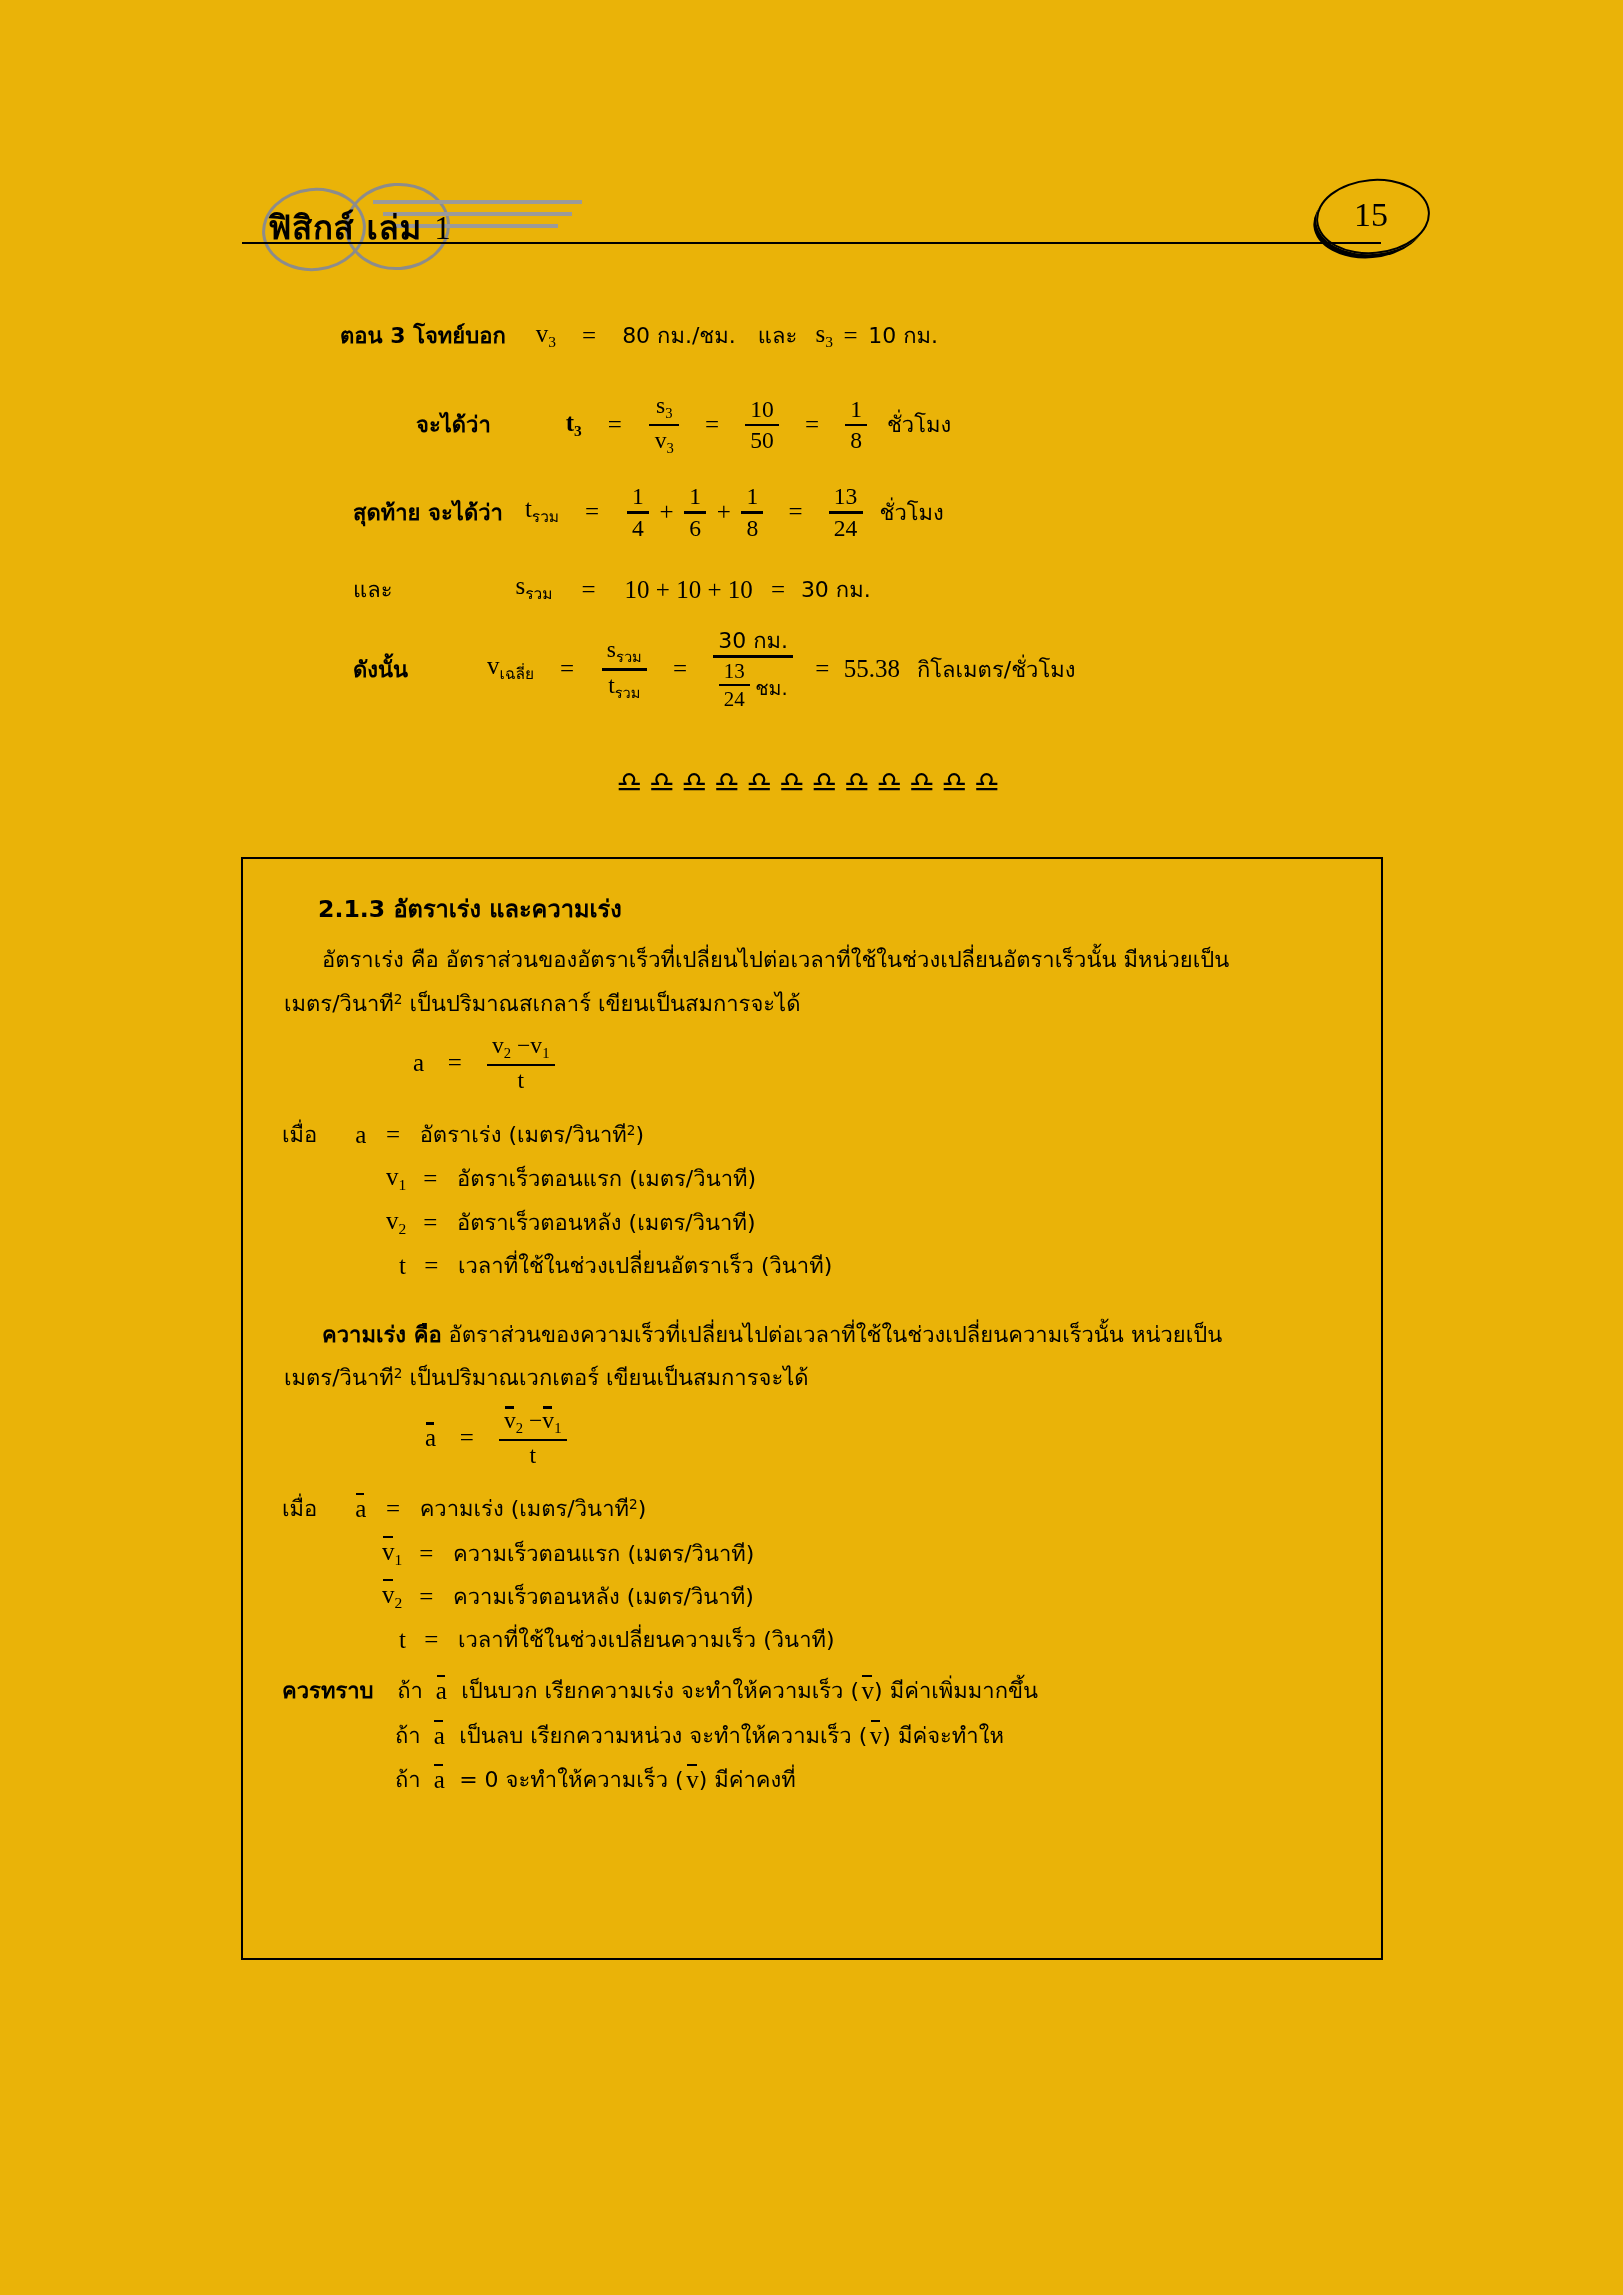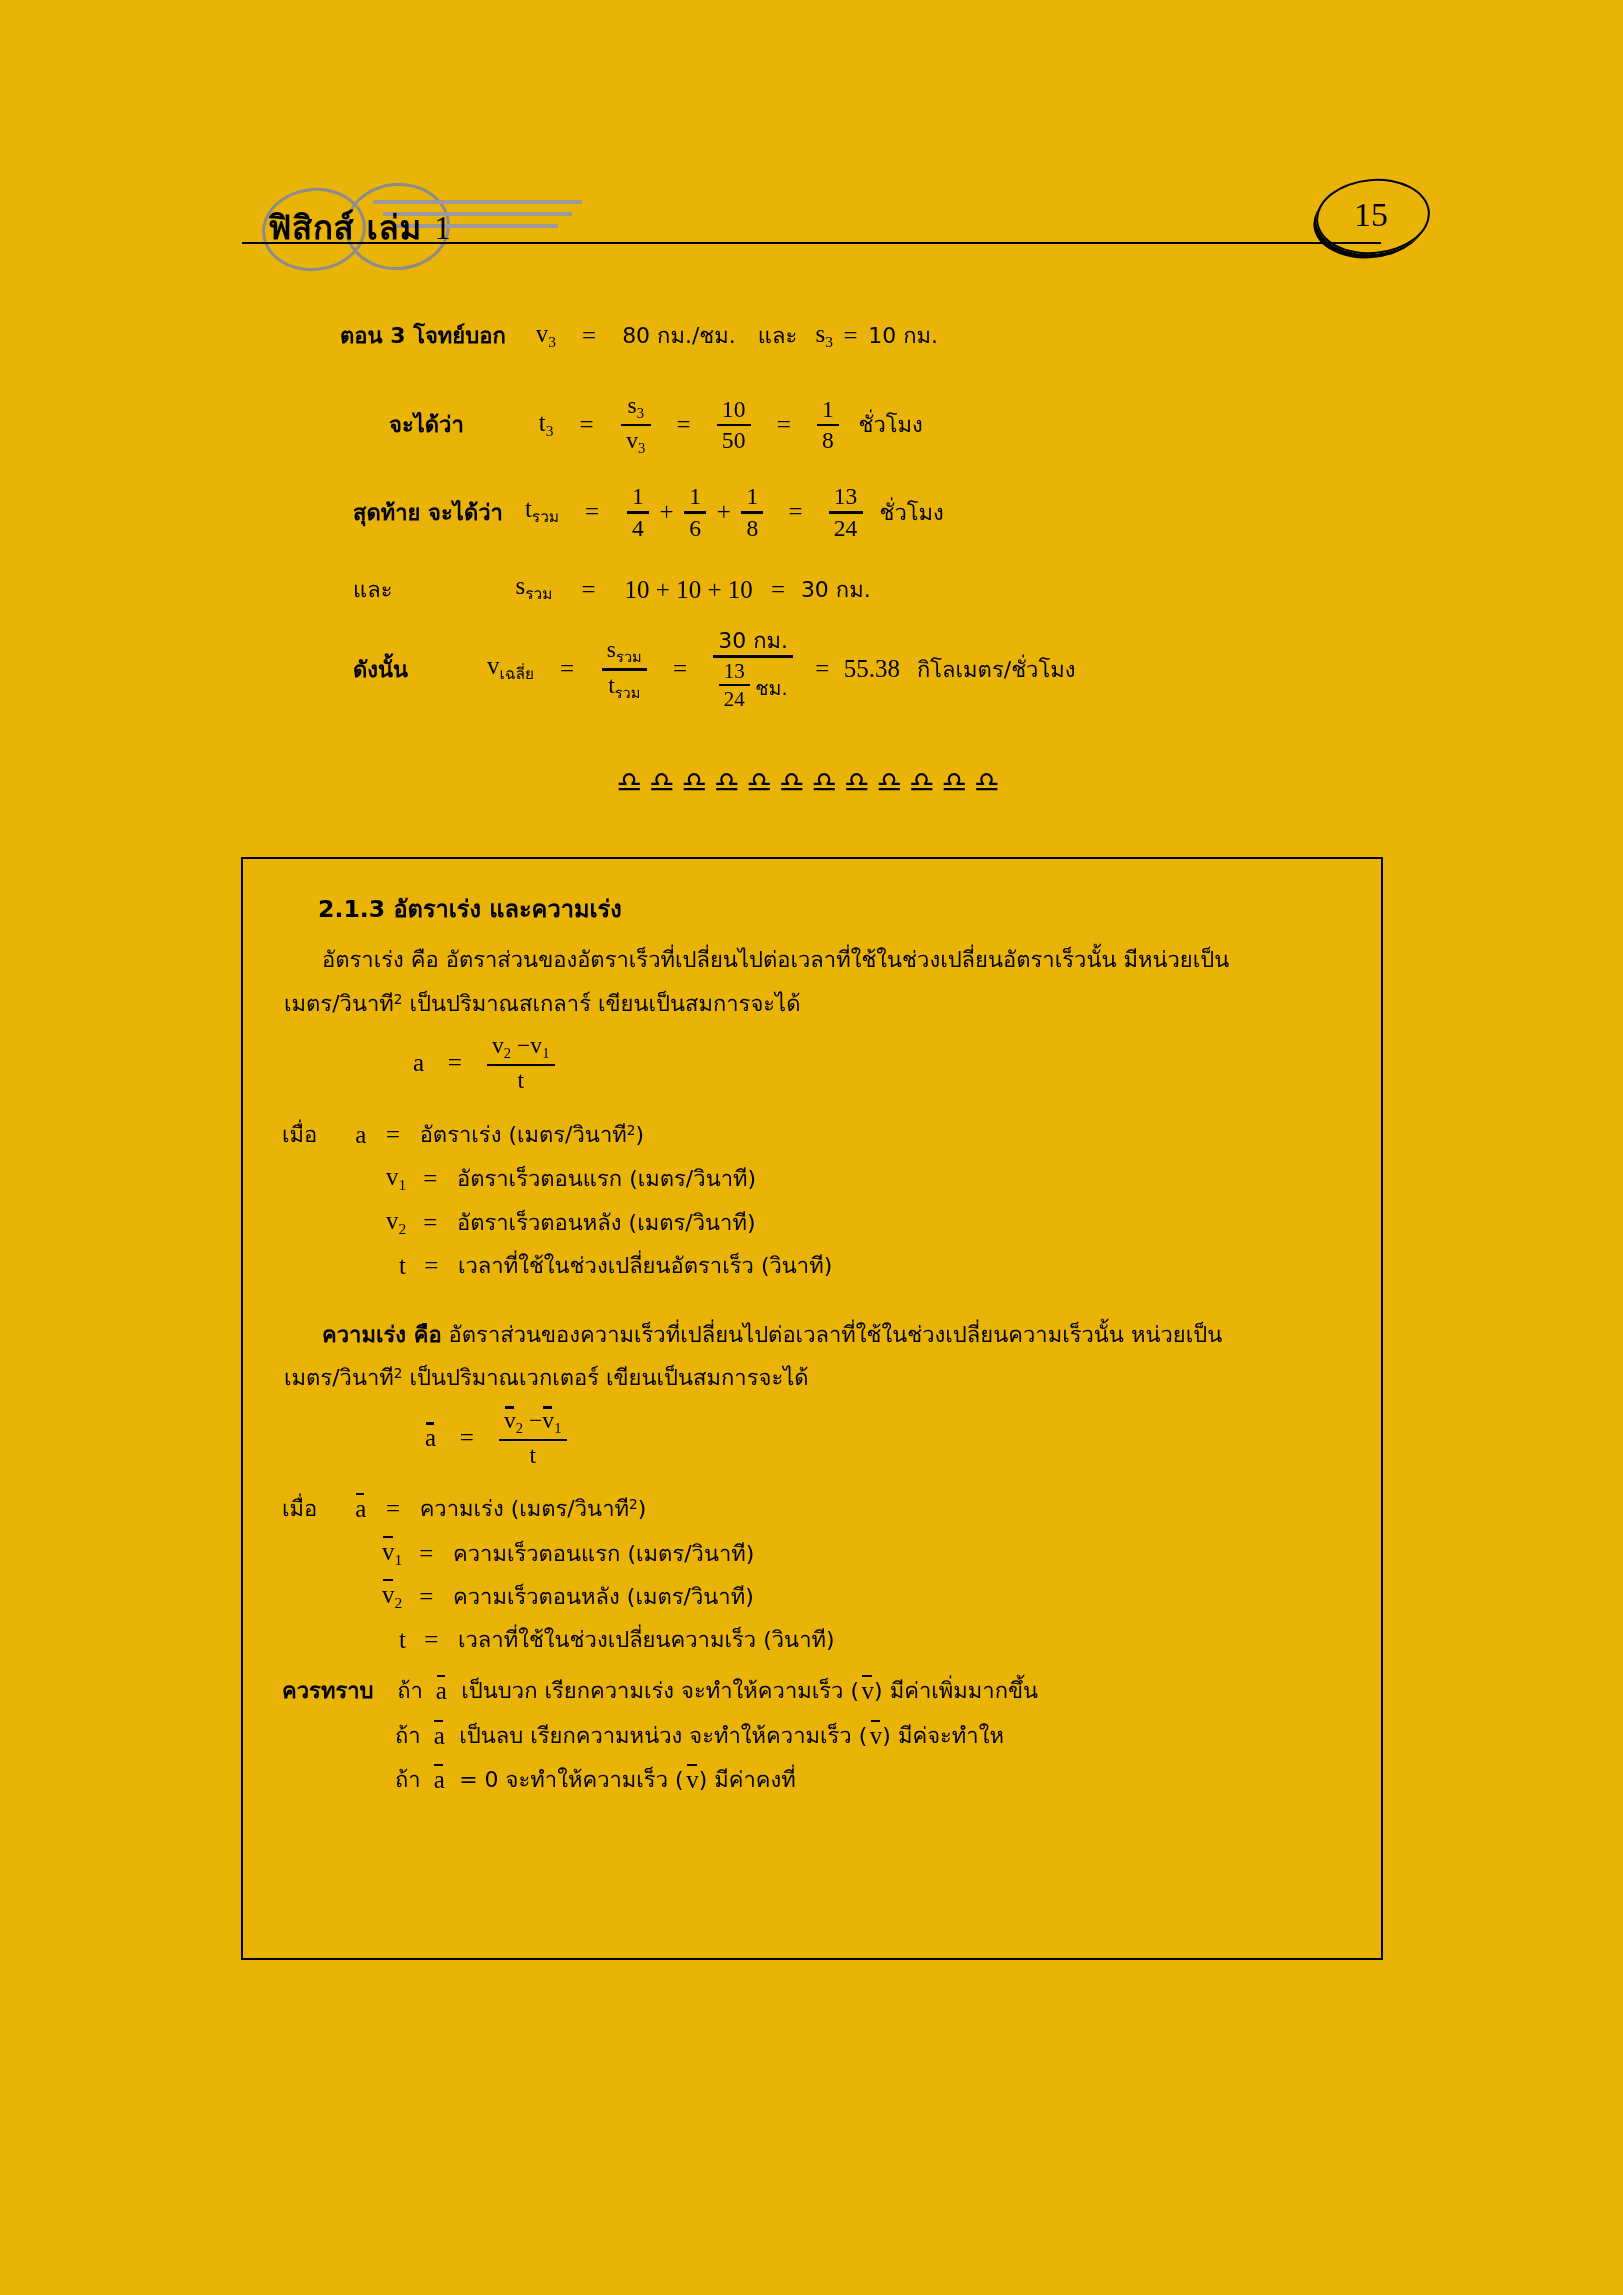--- a/index.html
+++ b/index.html
@@ -248,23 +248,23 @@
     <span class="lbl bold">ตอน 3 โจทย์บอก</span>
     <span class="var" style="margin-left:30px;"><span>v</span><sub>3</sub></span>
     <span class="op" style="margin-left:26px;">=</span>
     <span class="lbl" style="margin-left:26px;">80 กม./ชม.</span>
     <span class="lbl" style="margin-left:22px;">และ</span>
     <span class="var" style="margin-left:18.3px;"><span>s</span><sub>3</sub></span>
     <span class="op" style="margin-left:10.5px;">=</span>
     <span class="lbl" style="margin-left:10.5px;text-align:center;">10  กม.</span>
   </div>
 
-  <div class="eqrow" style="left:389px; top:393px;">
+  <div class="eqrow" style="left:416px; top:393px;">
     <span class="lbl bold">จะได้ว่า</span>
-    <span class="var" style="margin-left:75px;"><span>t</span><sub>3</sub></span>
+    <span class="var" style="margin-left:75px;font-weight:bold;"><span>t</span><sub>3</sub></span>
     <span class="op" style="margin-left:26px;">=</span>
     <span class="frac" style="margin-left:27.5px;">
       <span class="num"><span>s</span><sub>3</sub></span>
       <span class="bar"></span>
       <span class="den"><span>v</span><sub>3</sub></span>
     </span>
     <span class="op" style="margin-left:26px;">=</span>
     <span class="frac" style="margin-left:26px;">
       <span class="num">10</span>
       <span class="bar"></span>

